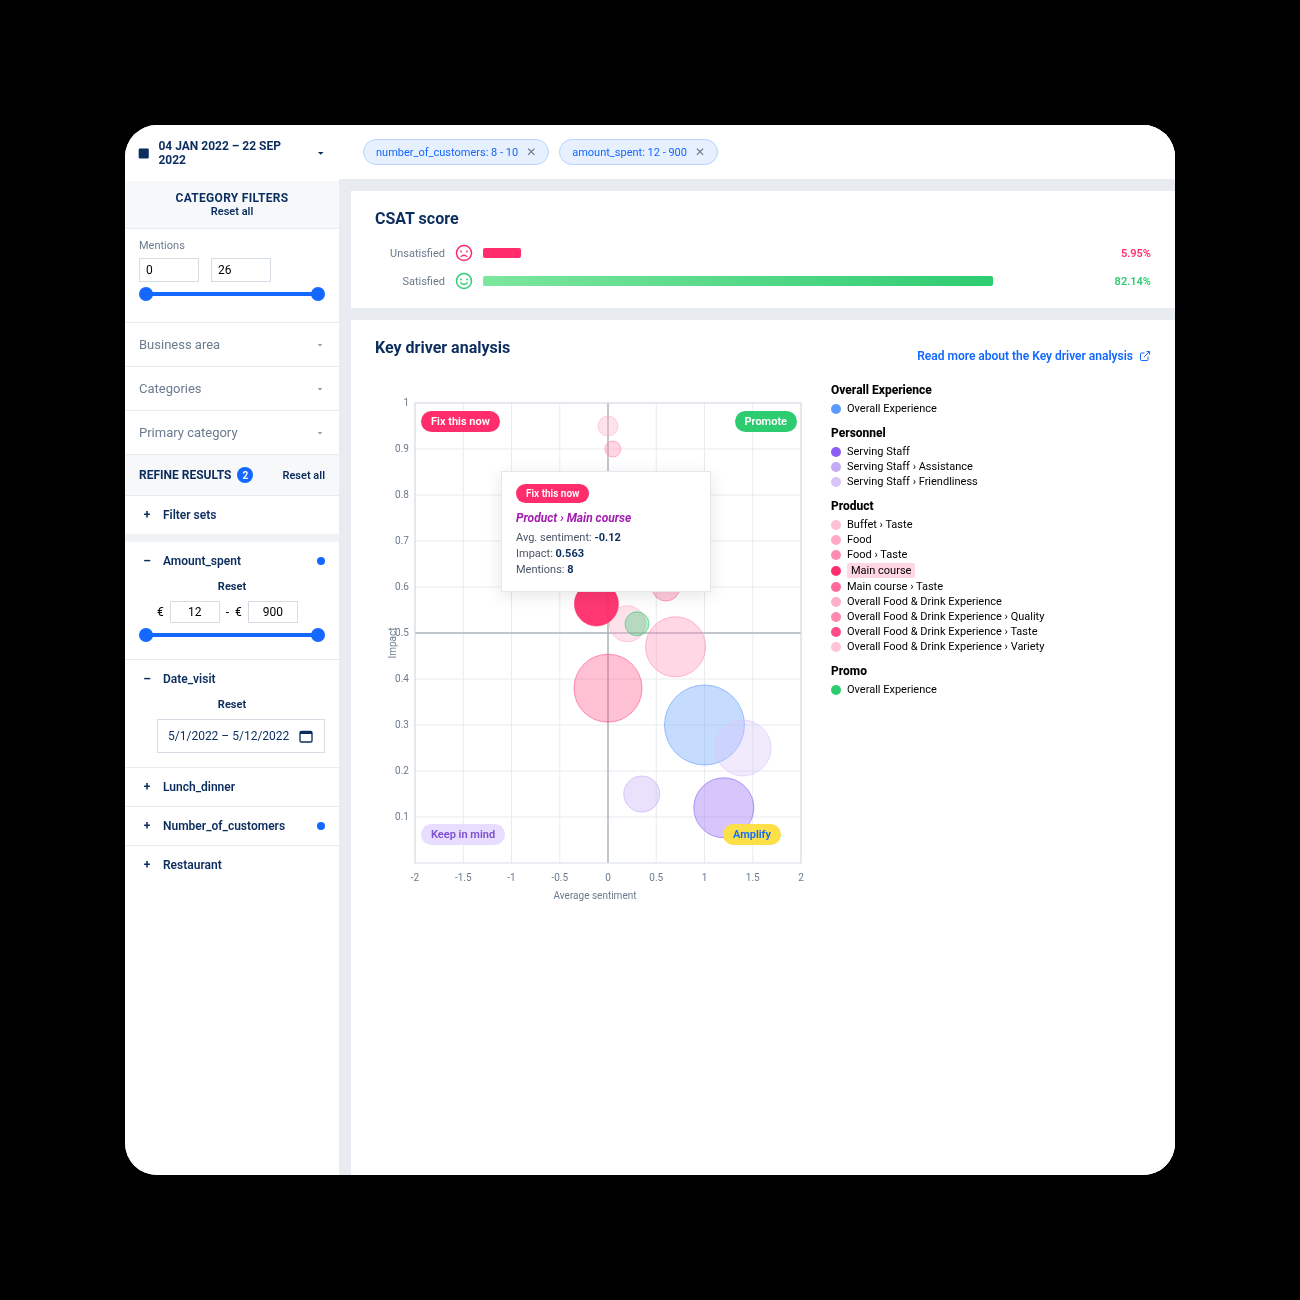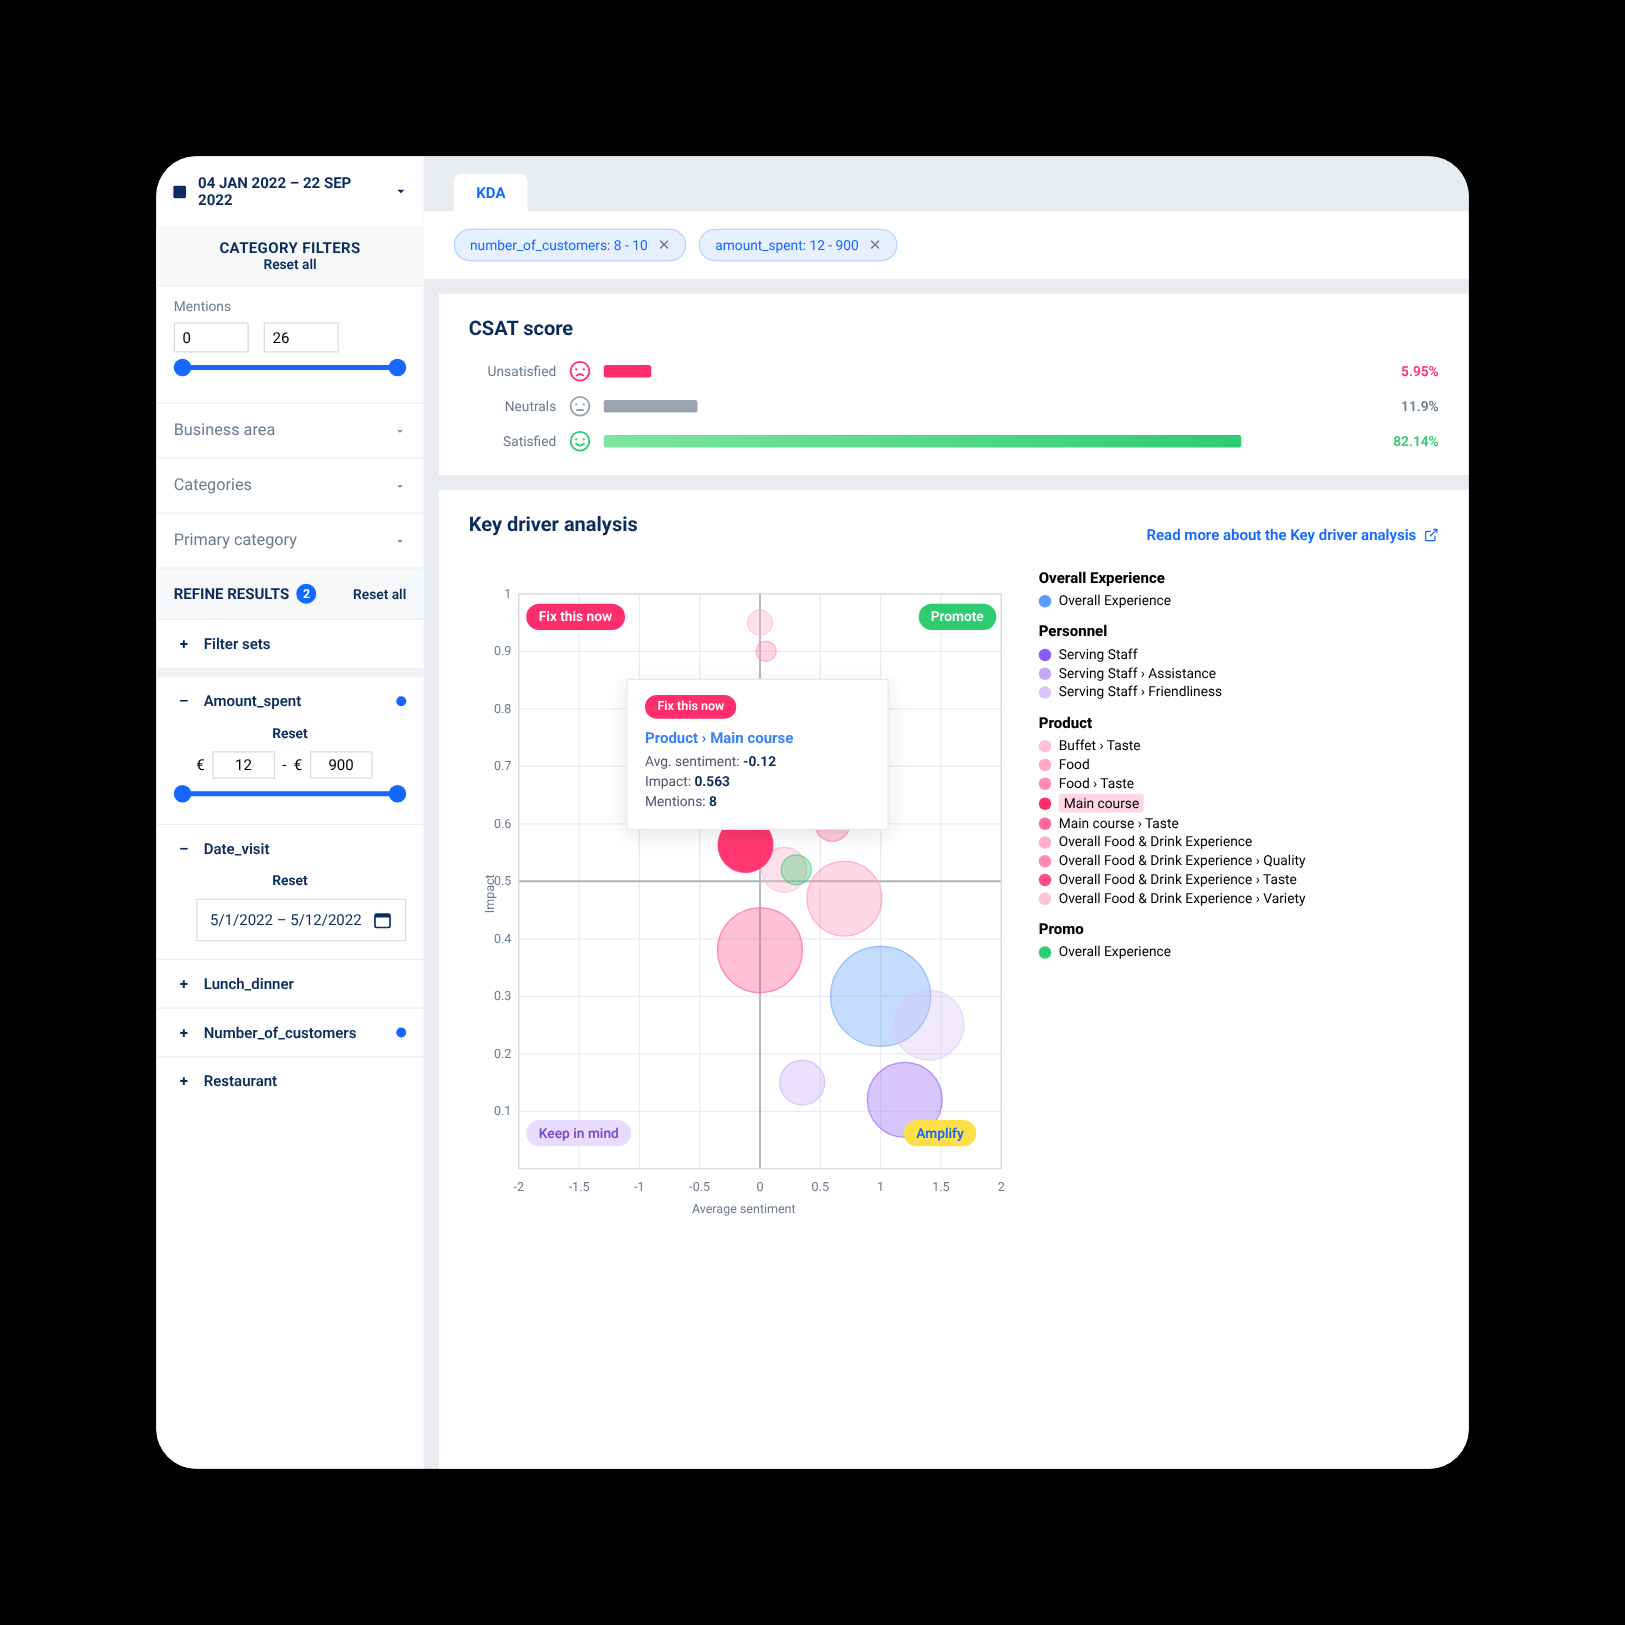--- a/index.html
+++ b/index.html
@@ -63,21 +63,21 @@
 .kda-body { display: flex; gap: 16px; }
 .scatter-wrap { position: relative; width: 440px; height: 520px; }
 .scatter-wrap svg { width: 440px; height: 520px; }
 .quad-label { position: absolute; padding: 4px 10px; border-radius: 12px; font-size: 11px; font-weight: 600; }
 .ql-fix { top: 28px; left: 46px; background: #ff2d6c; color: #fff; }
 .ql-promote { top: 28px; right: 18px; background: #2ecc71; color: #fff; }
 .ql-keep { bottom: 58px; left: 46px; background: #e8dcff; color: #7b4fcf; }
 .ql-amplify { bottom: 58px; right: 34px; background: #fde047; color: #1468ff; }
 .tooltip-box { position: absolute; top: 88px; left: 126px; background: #fff; border: 1px solid #e4e7ec; box-shadow: 0 4px 16px rgba(0,0,0,0.1); padding: 12px 14px; font-size: 11px; width: 210px; z-index: 5; }
 .tooltip-box .tt-badge { background: #ff2d6c; color: #fff; padding: 4px 10px; border-radius: 12px; display: inline-block; margin-bottom: 8px; font-size: 10px; font-weight: 600; }
-.tooltip-box .tt-title { font-weight: 700; color: #3b82f6; margin-bottom: 6px; font-size: 12px; }
+.tooltip-box .tt-title { font-weight: 700; color: #a21caf; margin-bottom: 6px; font-size: 12px; font-style: italic; }
 .tooltip-box .tt-line { color: #4a5568; margin-bottom: 3px; }
 .tooltip-box .tt-line strong { color: #0b2d5e; font-weight: 700; }
 .legend-panel { flex: 1; font-size: 11px; }
 .legend-group { margin-bottom: 10px; }
 .legend-group h4 { font-size: 12px; font-weight: 800; color: #000; margin-bottom: 4px; }
 .legend-item { display: flex; align-items: center; gap: 6px; padding: 1px 0; }
 .legend-dot { width: 10px; height: 10px; border-radius: 50%; flex-shrink: 0; }
 .legend-item.hl span.txt { background: #ffd6e3; padding: 1px 4px; border-radius: 2px; }
 .axis-label-y { position: absolute; left: 2px; top: 50%; transform: translateY(-50%) rotate(-90deg); font-size: 10px; color: #6b7b8f; }
 .axis-label-x { position: absolute; bottom: 2px; left: 50%; transform: translateX(-50%); font-size: 10px; color: #6b7b8f; }
@@ -192,23 +192,20 @@
       <span>Number_of_customers</span>
       <span class="active-dot"></span>
     </div>
     <div class="filter-row">
       <span class="plus">+</span>
       <span>Restaurant</span>
     </div>
   </aside>
 
   <main class="main">
-    <div class="tabs-row">
-      <div class="tab-active">KDA</div>
-    </div>
     <div class="chips-row">
       <div class="chip">
         <span>number_of_customers: 8 - 10</span>
         <span class="chip-close">✕</span>
       </div>
       <div class="chip">
         <span>amount_spent: 12 - 900</span>
         <span class="chip-close">✕</span>
       </div>
     </div>
@@ -222,33 +219,20 @@
             <svg class="face-icon" viewBox="0 0 24 24">
                 <circle cx="12" cy="12" r="10" fill="none" stroke="#ff2d6c" stroke-width="2"></circle>
                 <circle cx="8" cy="10" r="1.2" fill="#ff2d6c"></circle>
                 <circle cx="16" cy="10" r="1.2" fill="#ff2d6c"></circle>
                 <path d="M8 17 Q12 13 16 17" fill="none" stroke="#ff2d6c" stroke-width="2"></path>
               </svg>
             <div class="sat-bar">
                 <div class="sat-fill" style="width:6%;background:#ff2d6c"></div>
               </div>
             <span class="sat-val" style="color:#ff2d6c">5.95%</span>
-          </div>
-          <div class="sat-row">
-            <span class="sat-label">Neutrals</span>
-            <svg class="face-icon" viewBox="0 0 24 24">
-                <circle cx="12" cy="12" r="10" fill="none" stroke="#9aa3af" stroke-width="2"></circle>
-                <circle cx="8" cy="10" r="1.2" fill="#9aa3af"></circle>
-                <circle cx="16" cy="10" r="1.2" fill="#9aa3af"></circle>
-                <line x1="8" y1="16" x2="16" y2="16" stroke="#9aa3af" stroke-width="2"></line>
-              </svg>
-            <div class="sat-bar">
-                <div class="sat-fill" style="width:12%;background:#9aa3af"></div>
-              </div>
-            <span class="sat-val" style="color:#6b7b8f">11.9%</span>
           </div>
           <div class="sat-row">
             <span class="sat-label">Satisfied</span>
             <svg class="face-icon" viewBox="0 0 24 24">
                 <circle cx="12" cy="12" r="10" fill="none" stroke="#2ecc71" stroke-width="2"></circle>
                 <circle cx="8" cy="10" r="1.2" fill="#2ecc71"></circle>
                 <circle cx="16" cy="10" r="1.2" fill="#2ecc71"></circle>
                 <path d="M7 14 Q12 19 17 14" fill="none" stroke="#2ecc71" stroke-width="2"></path>
               </svg>
             <div class="sat-bar">

